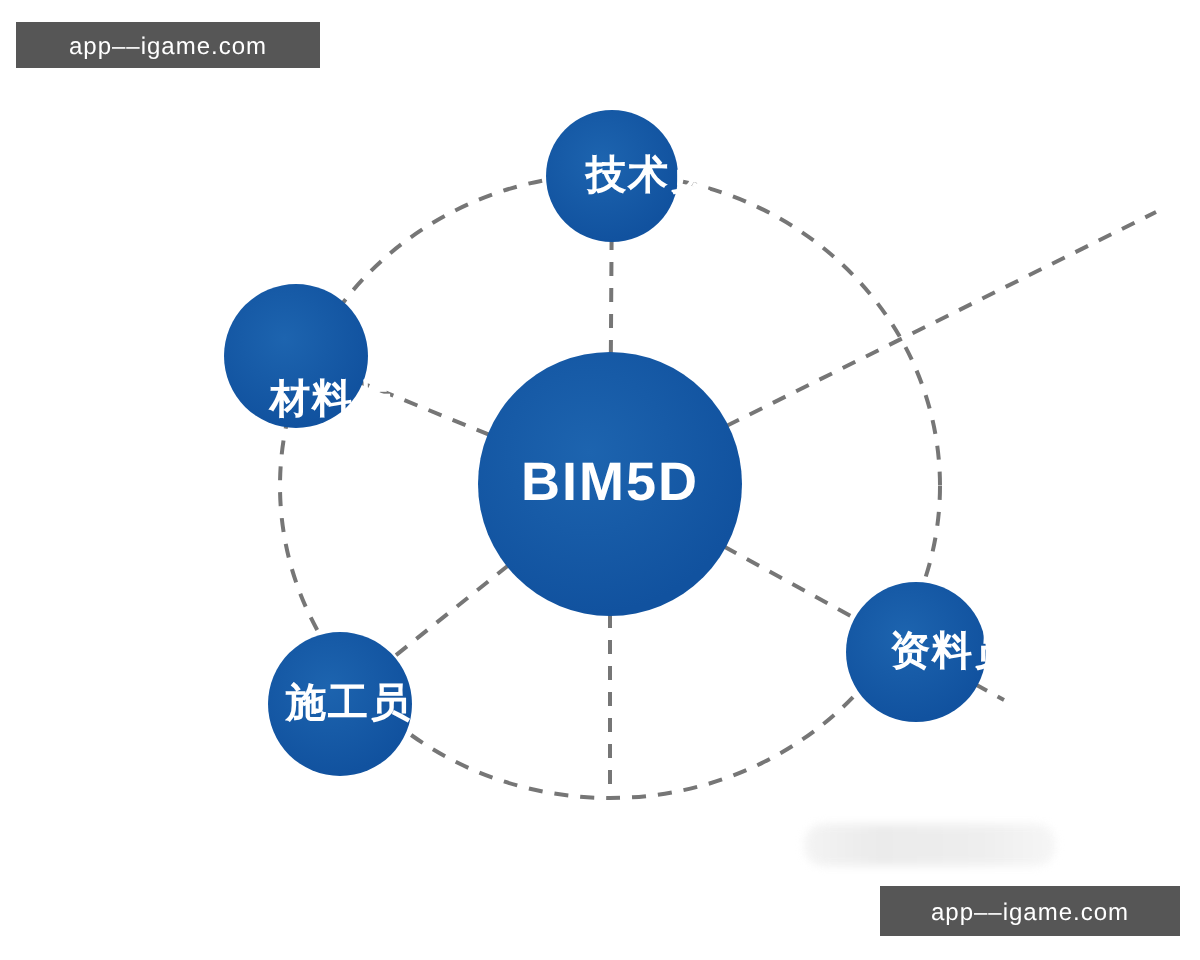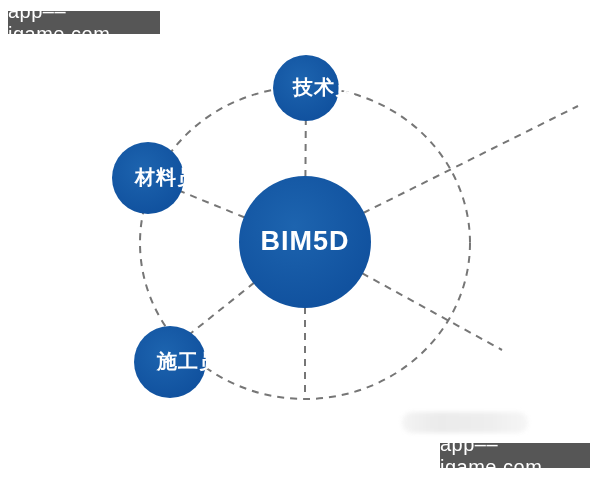--- a/index.html
+++ b/index.html
@@ -27,21 +27,21 @@
   }
   .node .lbl{white-space:nowrap;letter-spacing:1px;}
   .sat .lbl{font-size:20px;transform:translateY(-1px);padding-left:37px;}
   .hub{flex-direction:column;}
   .hub .line1{font-size:27px;letter-spacing:1px;line-height:1.1;}
   .hub .line2{font-size:24px;letter-spacing:2px;line-height:1.2;margin-top:3px;}
   .watermark{
     position:absolute;z-index:5;
     background:var(--watermark-bg);color:var(--watermark-text);
     display:flex;align-items:center;justify-content:center;
-    font-size:20px;letter-spacing:0.5px;
+    font-size:12px;letter-spacing:0.5px;
   }
   .wm-top{left:8px;top:11px;width:152px;height:23px;}
   .wm-bottom{left:440px;top:443px;width:150px;height:25px;}
   .smudge{
     position:absolute;z-index:1;
     left:402px;top:412px;width:126px;height:21px;
     background:linear-gradient(90deg,#f3f3f3,#e9e9e9 30%,#ededed 70%,#f5f5f5);
     border-radius:10px;filter:blur(2px);opacity:0.9;
   }
 </style>
@@ -66,27 +66,30 @@
 
   <div class="node hub" style="left:239px;top:176px;width:132px;height:132px;">
     <span class="lbl line1">BIM5D</span>
   </div>
 
   <div class="node sat" style="left:273px;top:55px;width:66px;height:66px;">
     <span class="lbl">技术员</span>
   </div>
 
 
+  <div class="node sat" style="left:423px;top:291px;width:70px;height:70px;">
+    <span class="lbl">资料员</span>
+  </div>
 
 
-  <div class="node sat" style="left:134px;top:326px;width:72px;height:72px;">
+  <div class="node sat" style="left:134px;top:316px;width:72px;height:72px;justify-content:flex-end;">
     <span class="lbl">施工员</span>
   </div>
 
-  <div class="node sat" style="left:112px;top:142px;width:72px;height:72px;">
+  <div class="node sat" style="left:112px;top:142px;width:72px;height:72px;align-items:flex-end;">
     <span class="lbl">材料员</span>
   </div>
 
   <div class="watermark wm-top">
     <span>app––igame.com</span>
   </div>
   <div class="watermark wm-bottom">
     <span>app––igame.com</span>
   </div>
 

